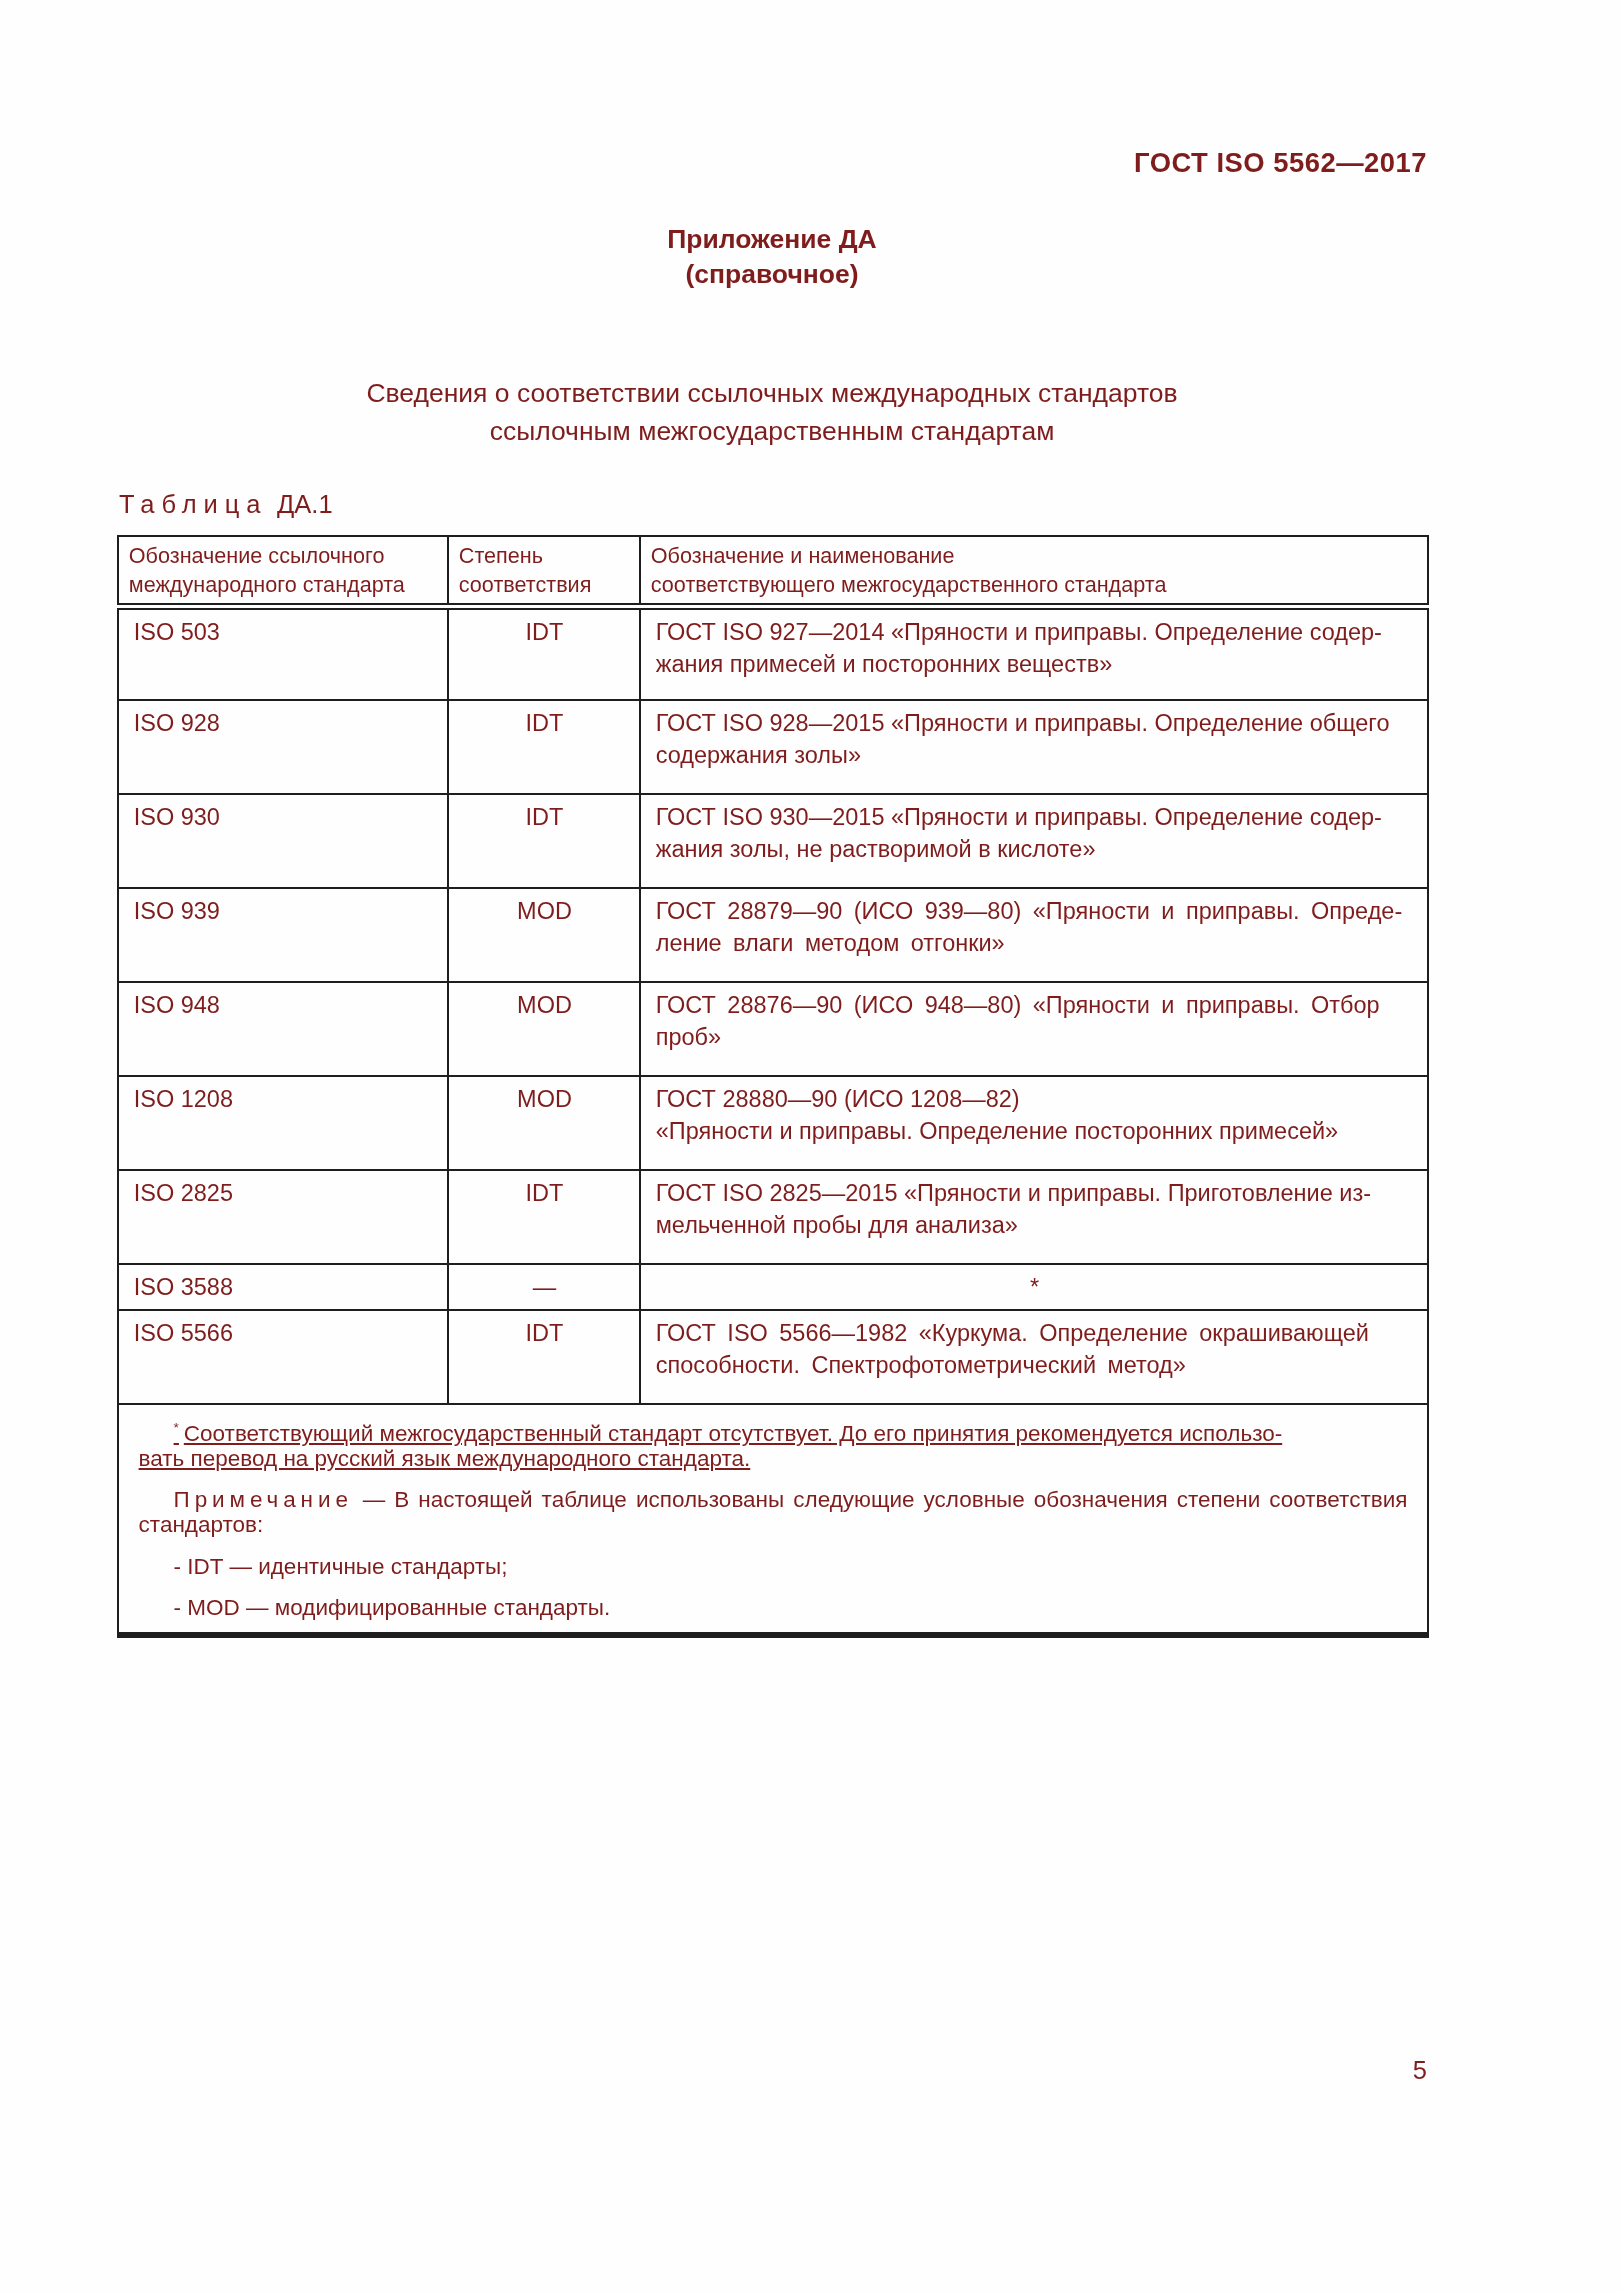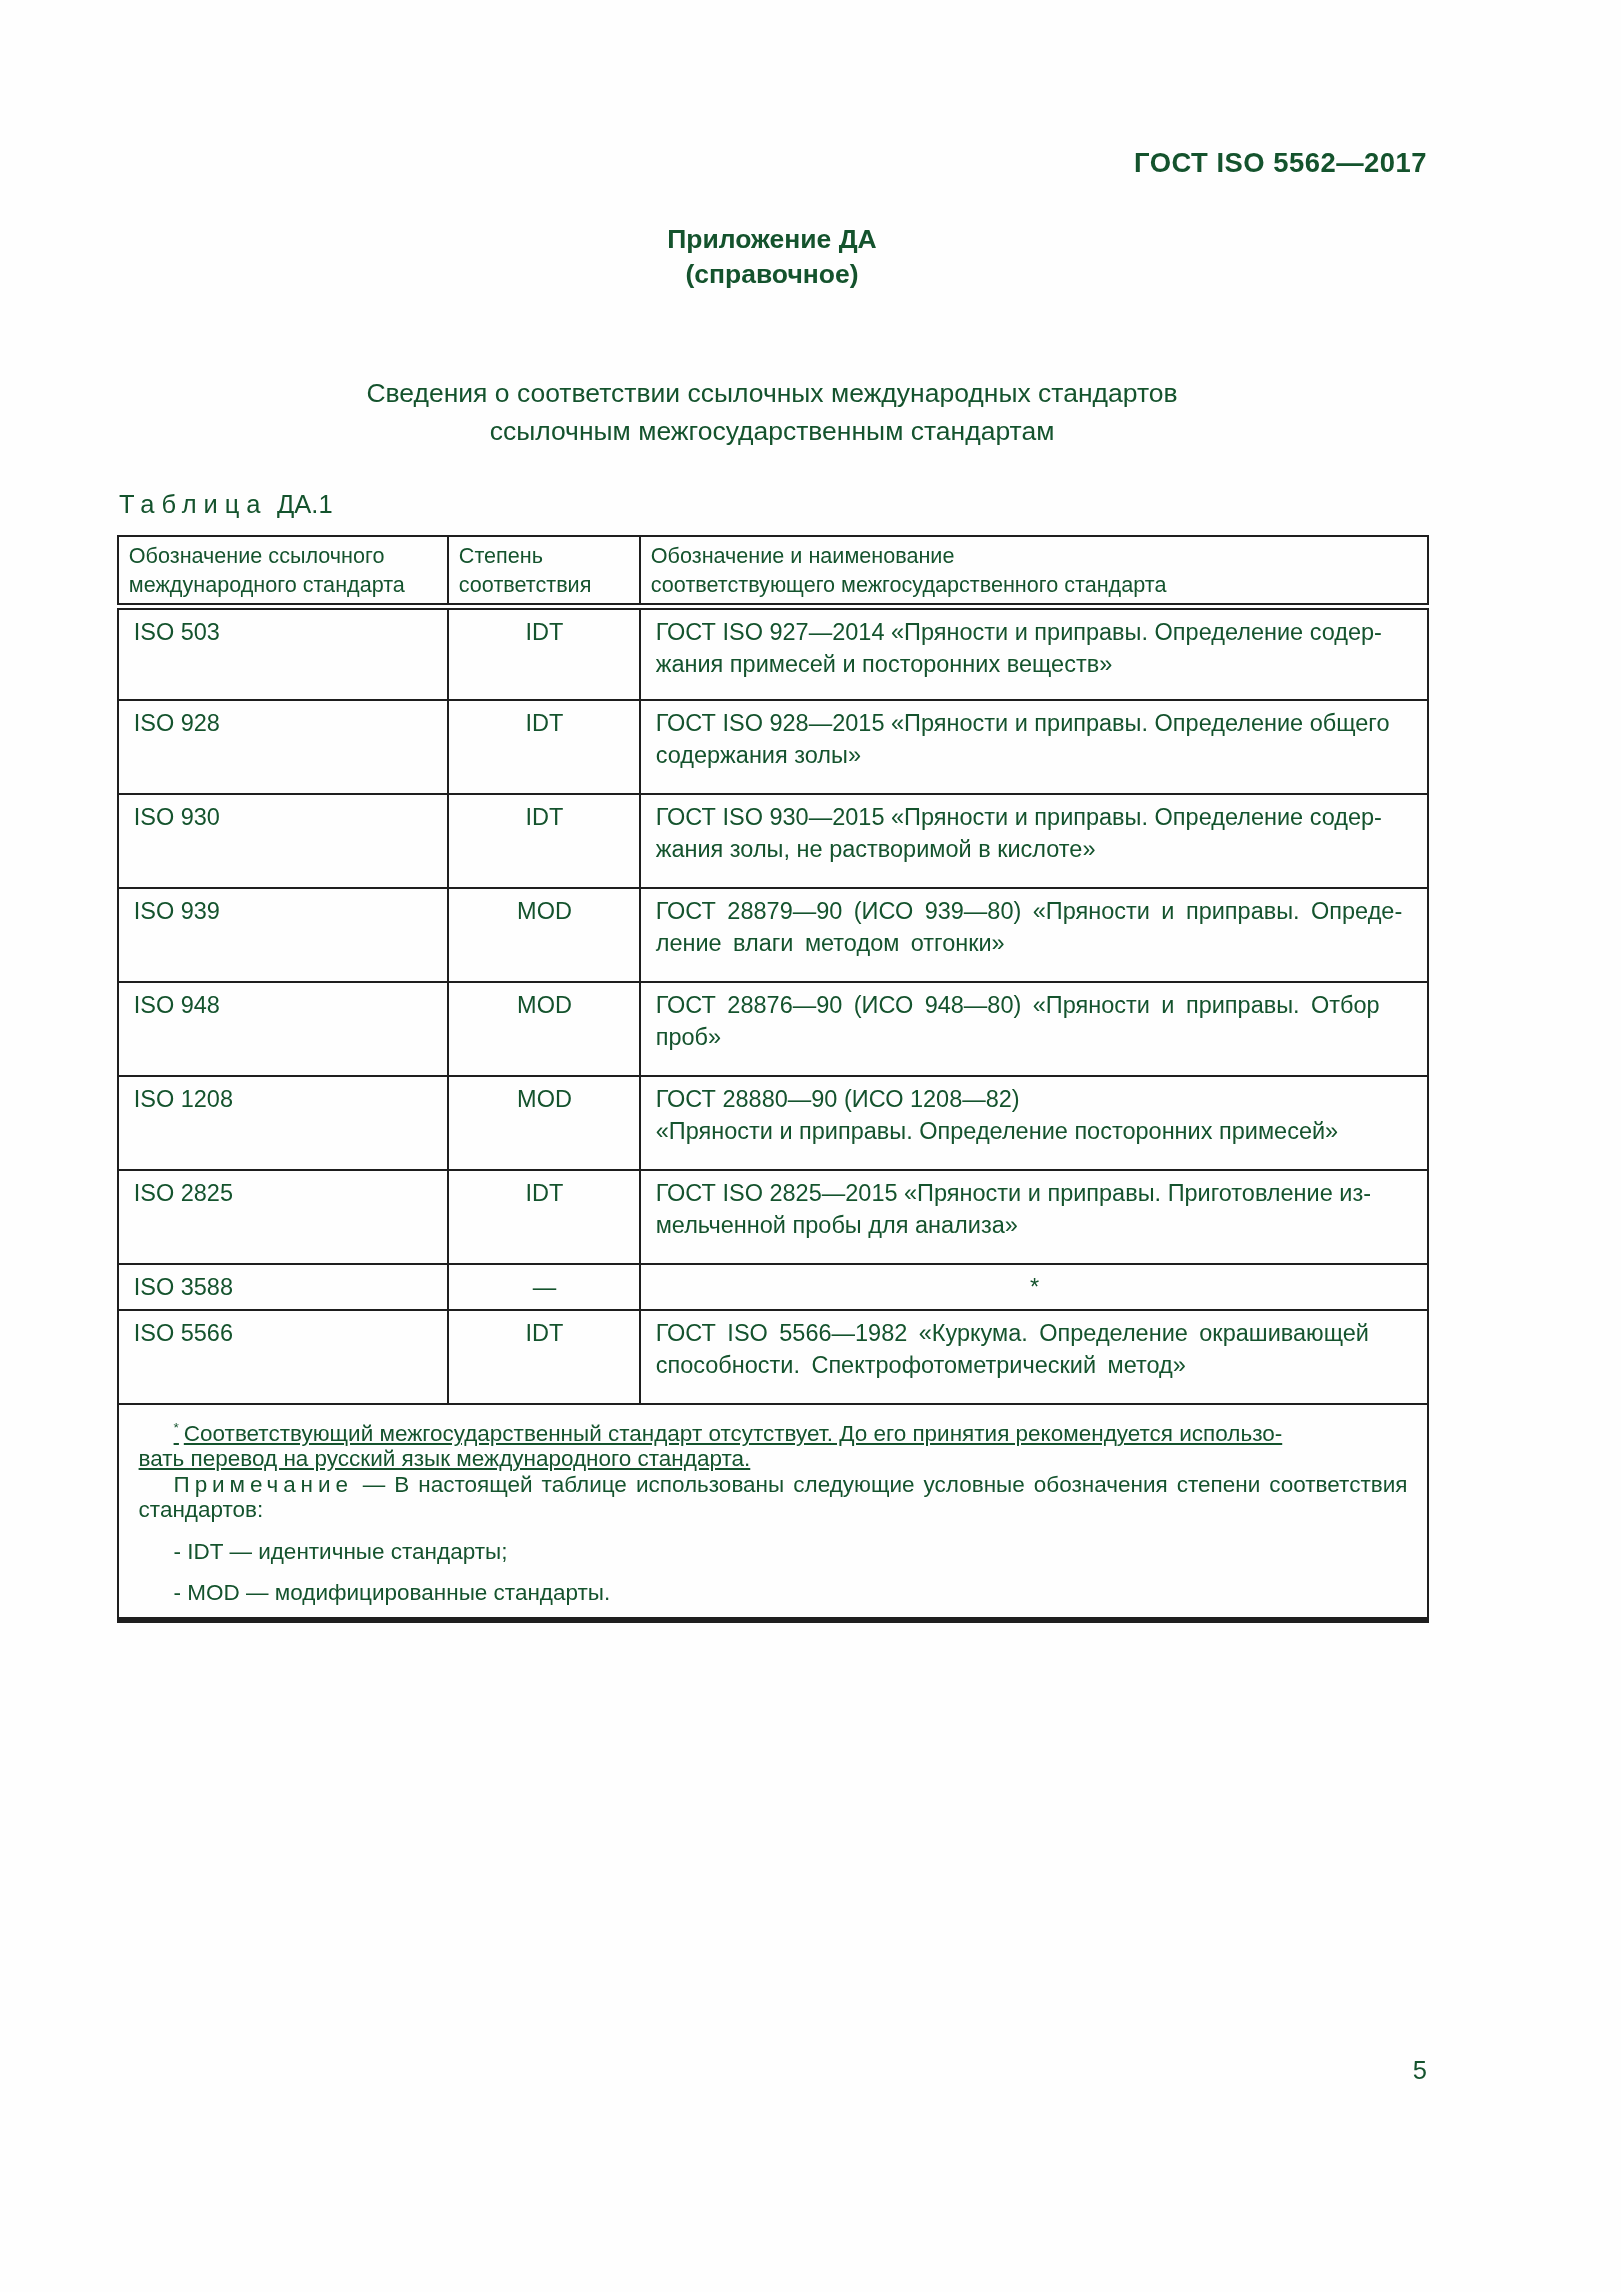--- a/index.html
+++ b/index.html
@@ -3,21 +3,21 @@
 <meta charset="utf-8">
 <style>
   * { margin: 0; padding: 0; box-sizing: border-box; }
   html, body { background: #e8e8e8; }
   .page {
     position: relative;
     width: 1621px;
     height: 2293px;
     margin: 0 auto;
     background: #fefefe;
-    color: #14532d;
+    color: #7f1d1d;
     font-family: "Liberation Sans", "DejaVu Sans", sans-serif;
     overflow: hidden;
   }
   .running-header {
     position: absolute;
     top: 147px; left: 117px; width: 1310px;
     text-align: right;
     font-size: 27.4px; font-weight: bold;
     letter-spacing: 0.5px;
   }
@@ -91,21 +91,21 @@
     text-align: left;
     text-decoration: underline;
   }
   .footnote sup {
     font-size: 13.7px;
     vertical-align: super;
     margin-right: 4.9px;
   }
   .footnote .pre, .note-text { white-space: pre-line; }
   .note {
-    margin-top: 0;
+    margin-top: 15px;
     text-indent: 35px;
     text-align: justify;
   }
   .note-label { letter-spacing: 4.9px; margin-right: 9.8px; }
   .note-item { padding-left: 35px; margin-top: 16px; }
 
   .page-number {
     position: absolute;
     top: 2056px; left: 117px; width: 1310px;
     text-align: right;

